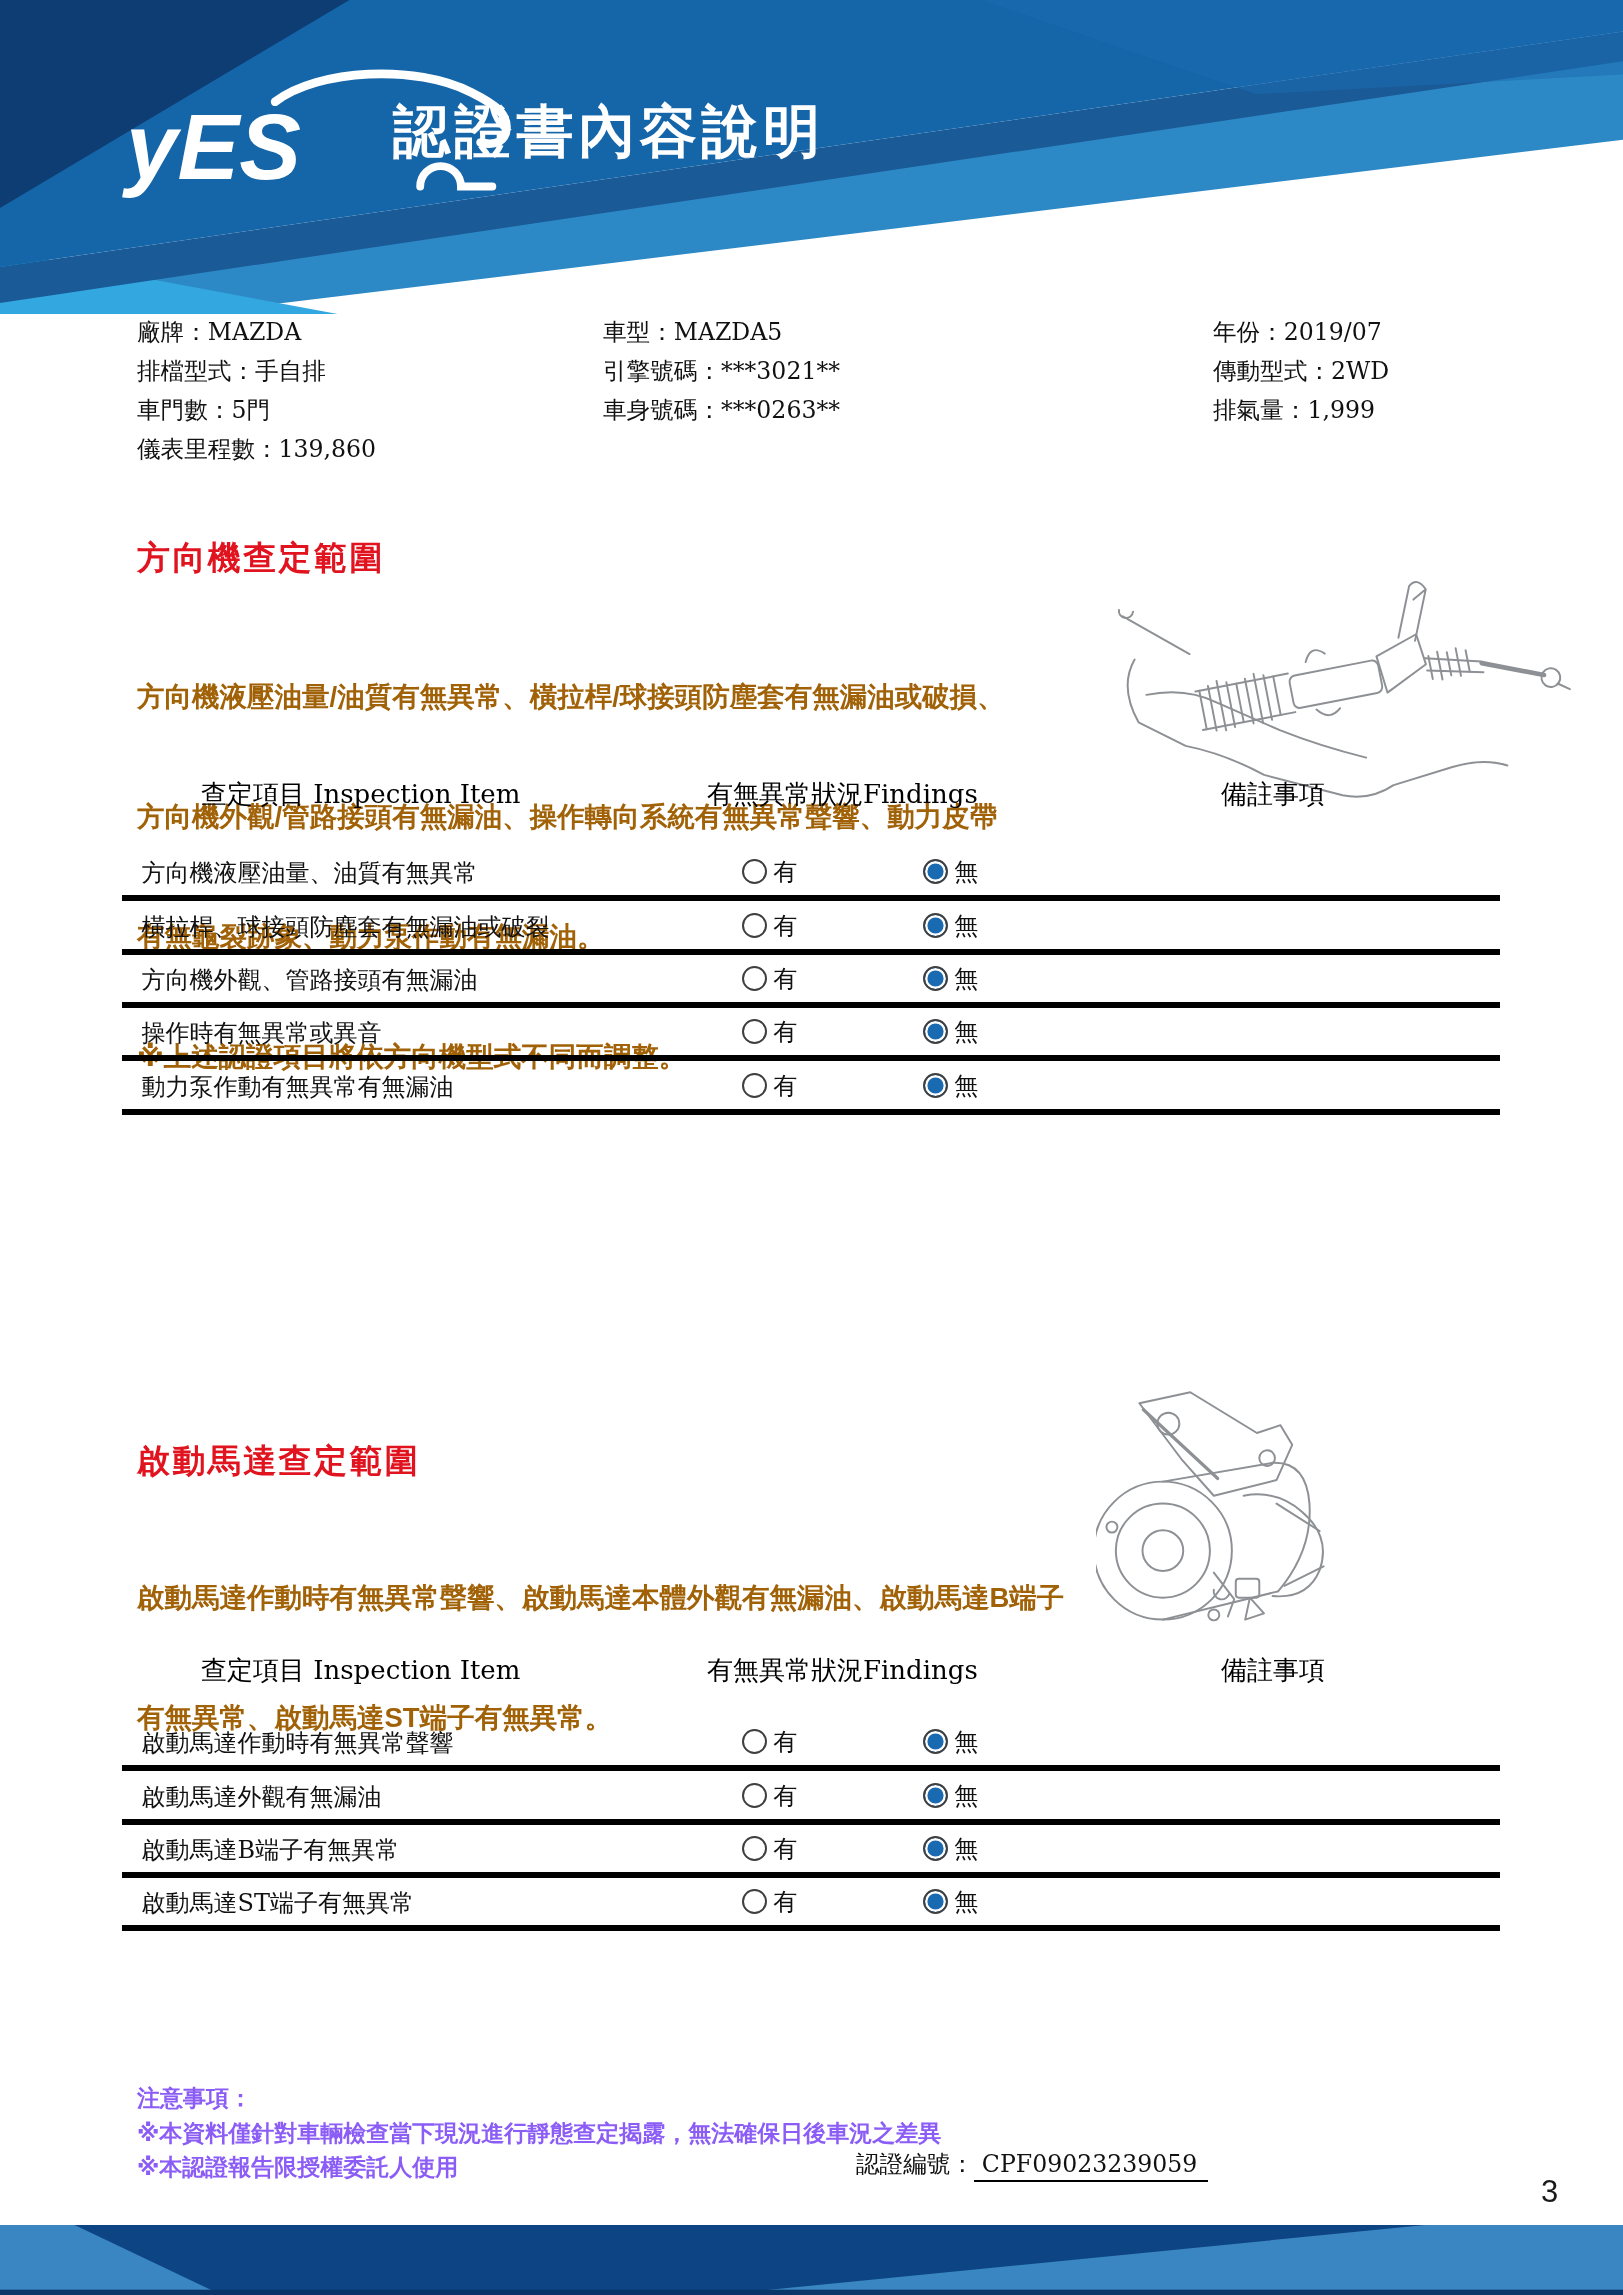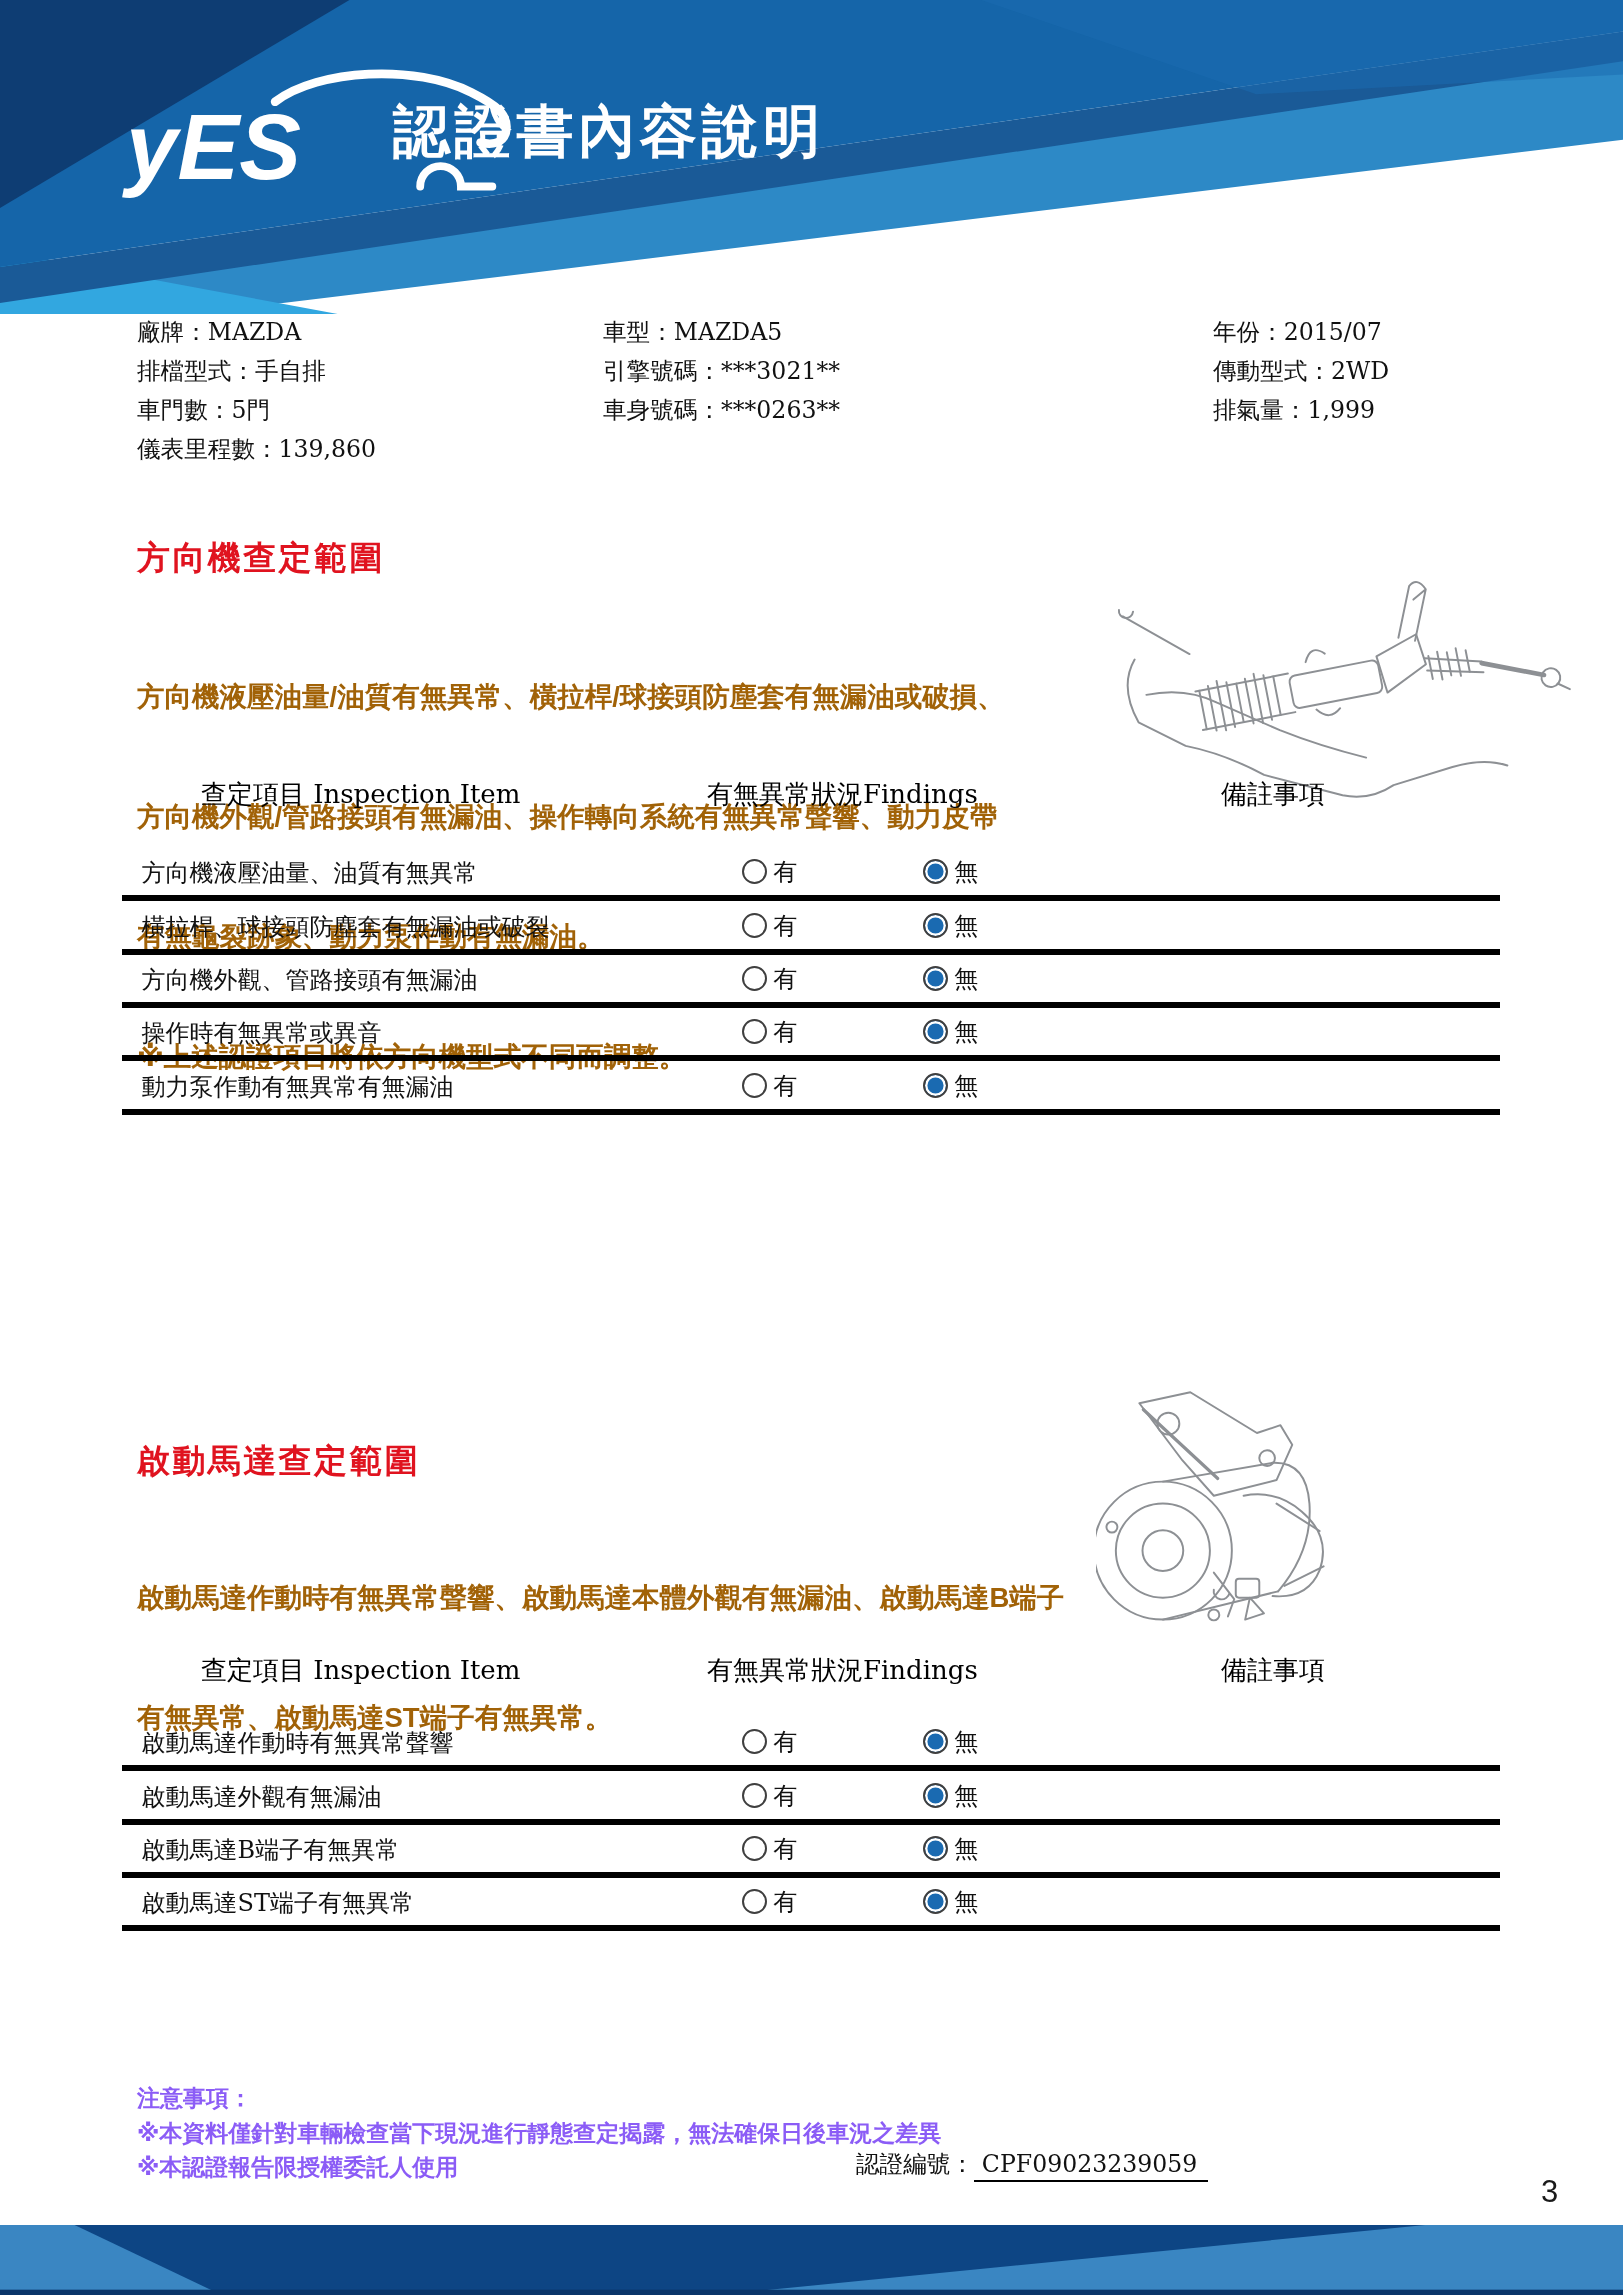--- a/index.html
+++ b/index.html
@@ -73,21 +73,21 @@
     <div class="vline">排檔型式：手自排</div>
     <div class="vline">車門數：5門</div>
     <div class="vline">儀表里程數：139,860</div>
   </div>
   <div id="vcol2" class="abs">
     <div class="vline">車型：MAZDA5</div>
     <div class="vline">引擎號碼：***3021**</div>
     <div class="vline">車身號碼：***0263**</div>
   </div>
   <div id="vcol3" class="abs">
-    <div class="vline">年份：2015/07</div>
+    <div class="vline">年份：2019/07</div>
     <div class="vline">傳動型式：2WD</div>
     <div class="vline">排氣量：1,999</div>
   </div>
 
   <div class="abs sans sec-title" style="left:137px;top:536px;">方向機查定範圍</div>
 
   <div class="abs sans sec-desc" style="left:137px;top:597px;">
     <div>方向機液壓油量/油質有無異常、橫拉桿/球接頭防塵套有無漏油或破損、</div>
     <div>方向機外觀/管路接頭有無漏油、操作轉向系統有無異常聲響、動力皮帶</div>
     <div>有無龜裂跡象、動力泵作動有無漏油。</div>

